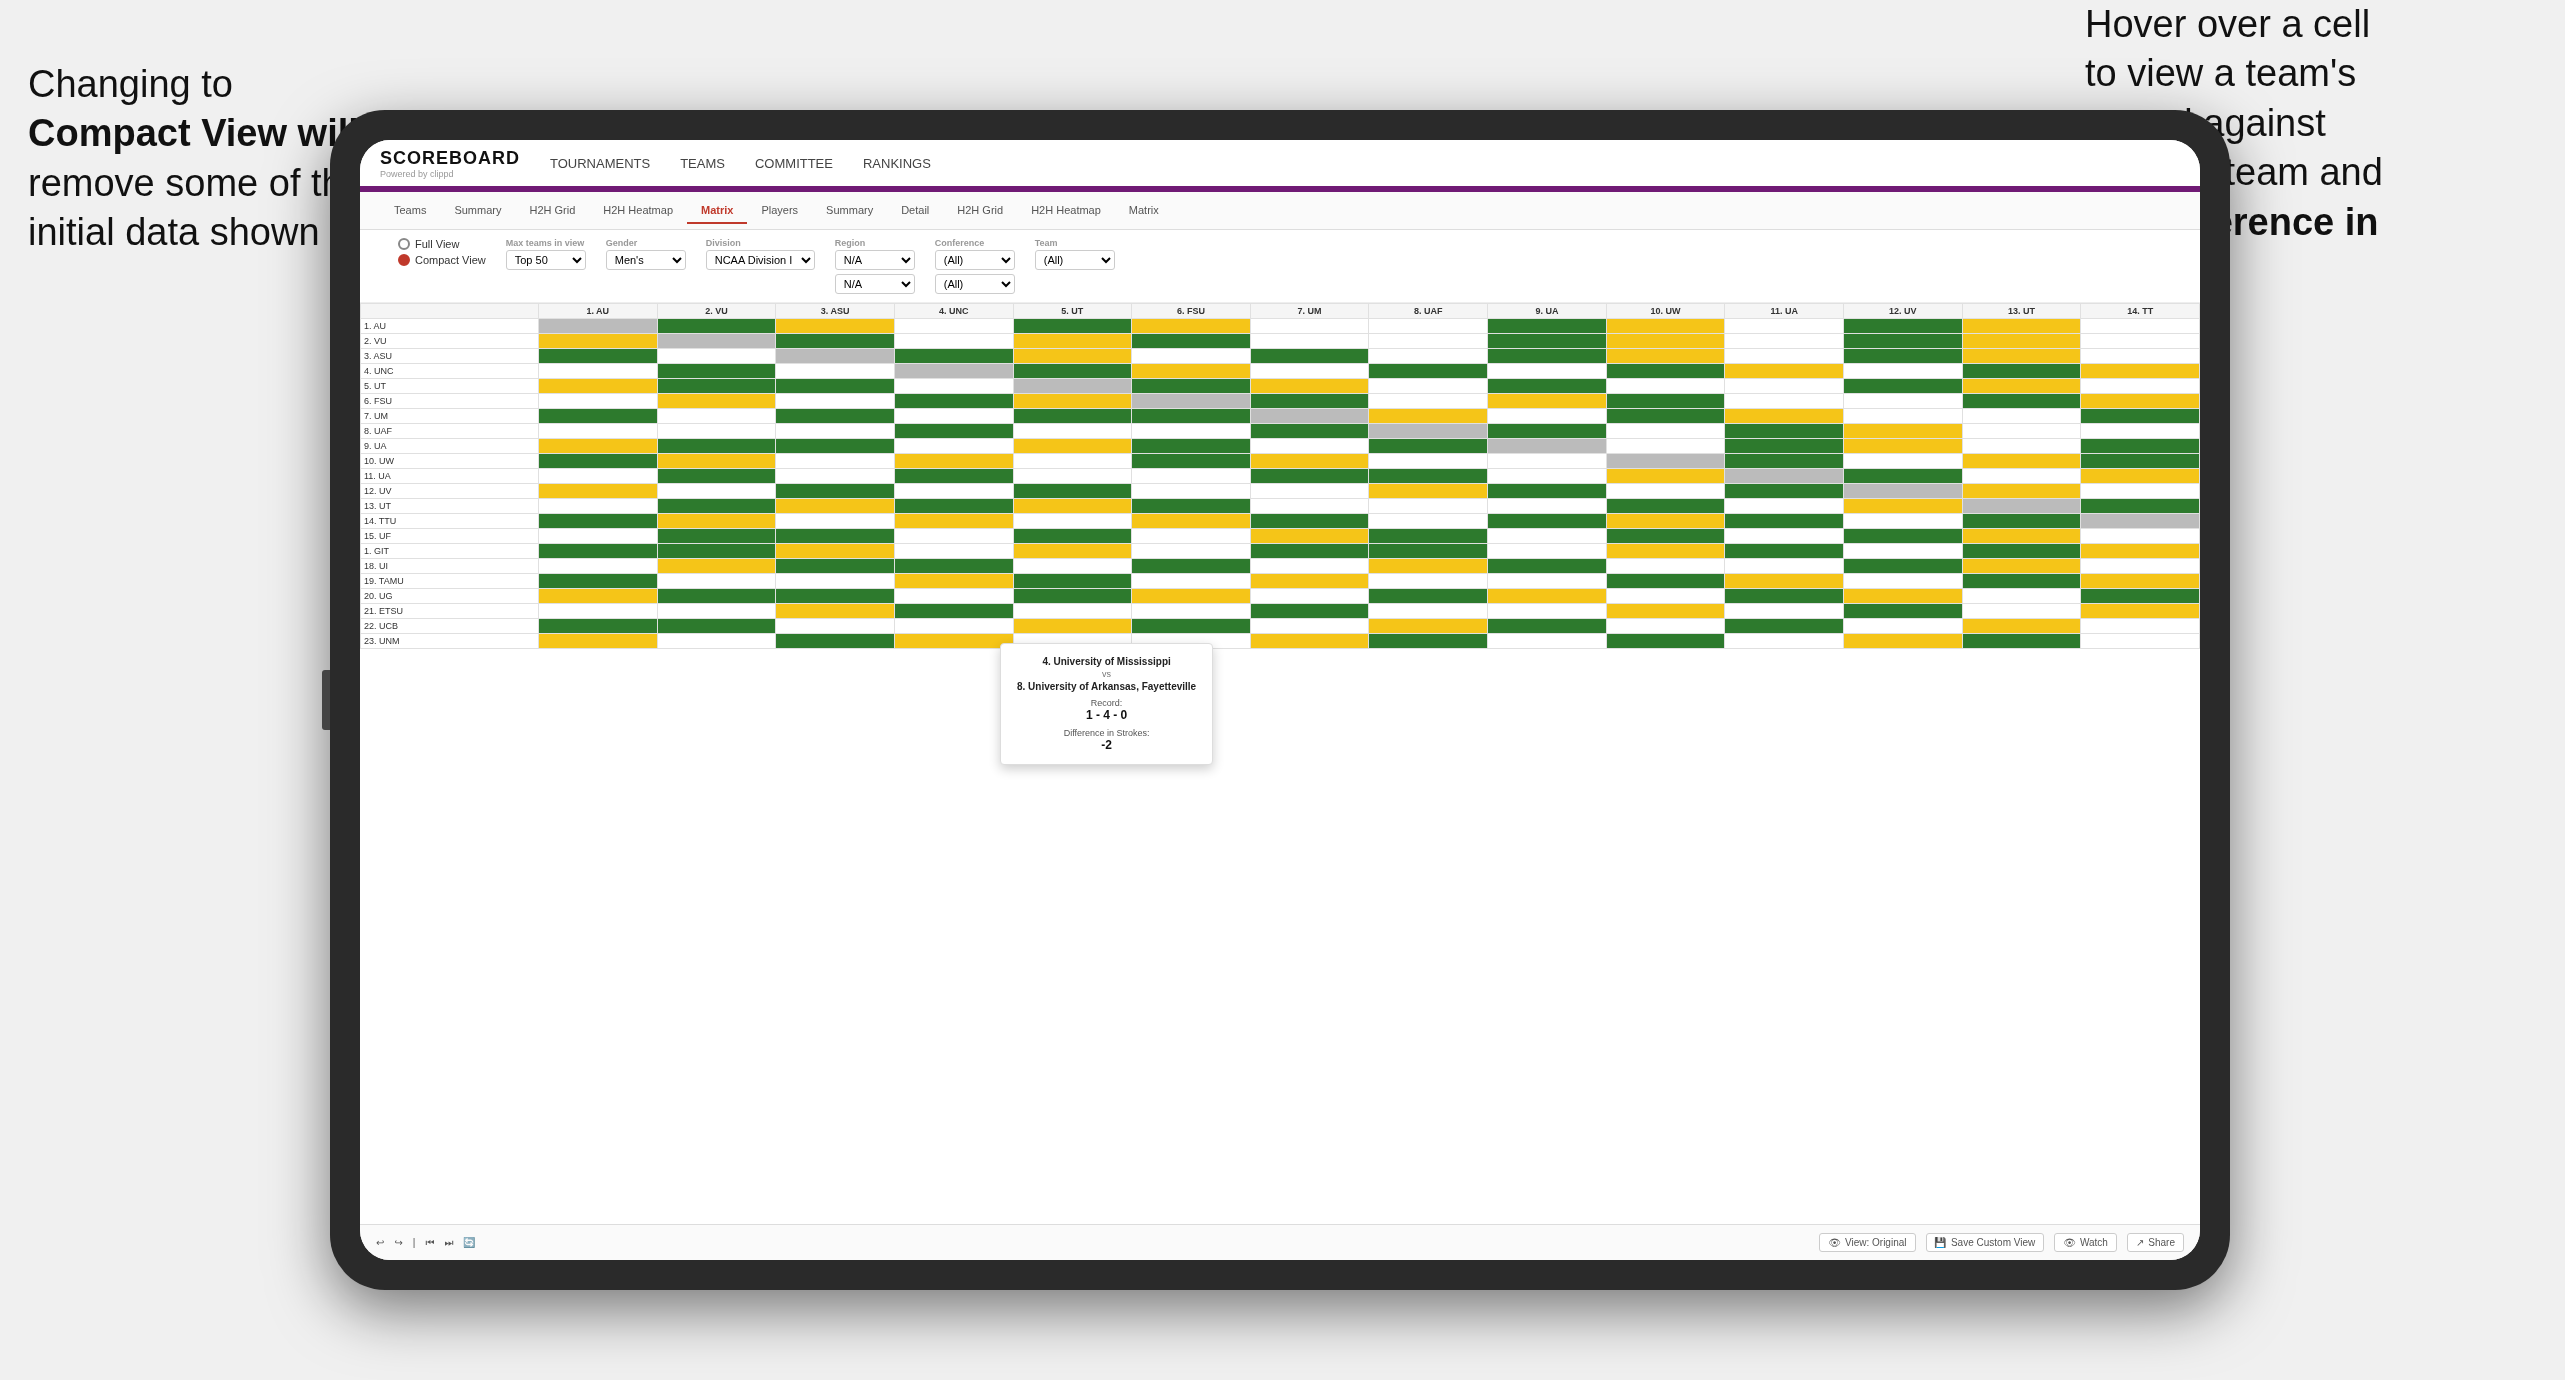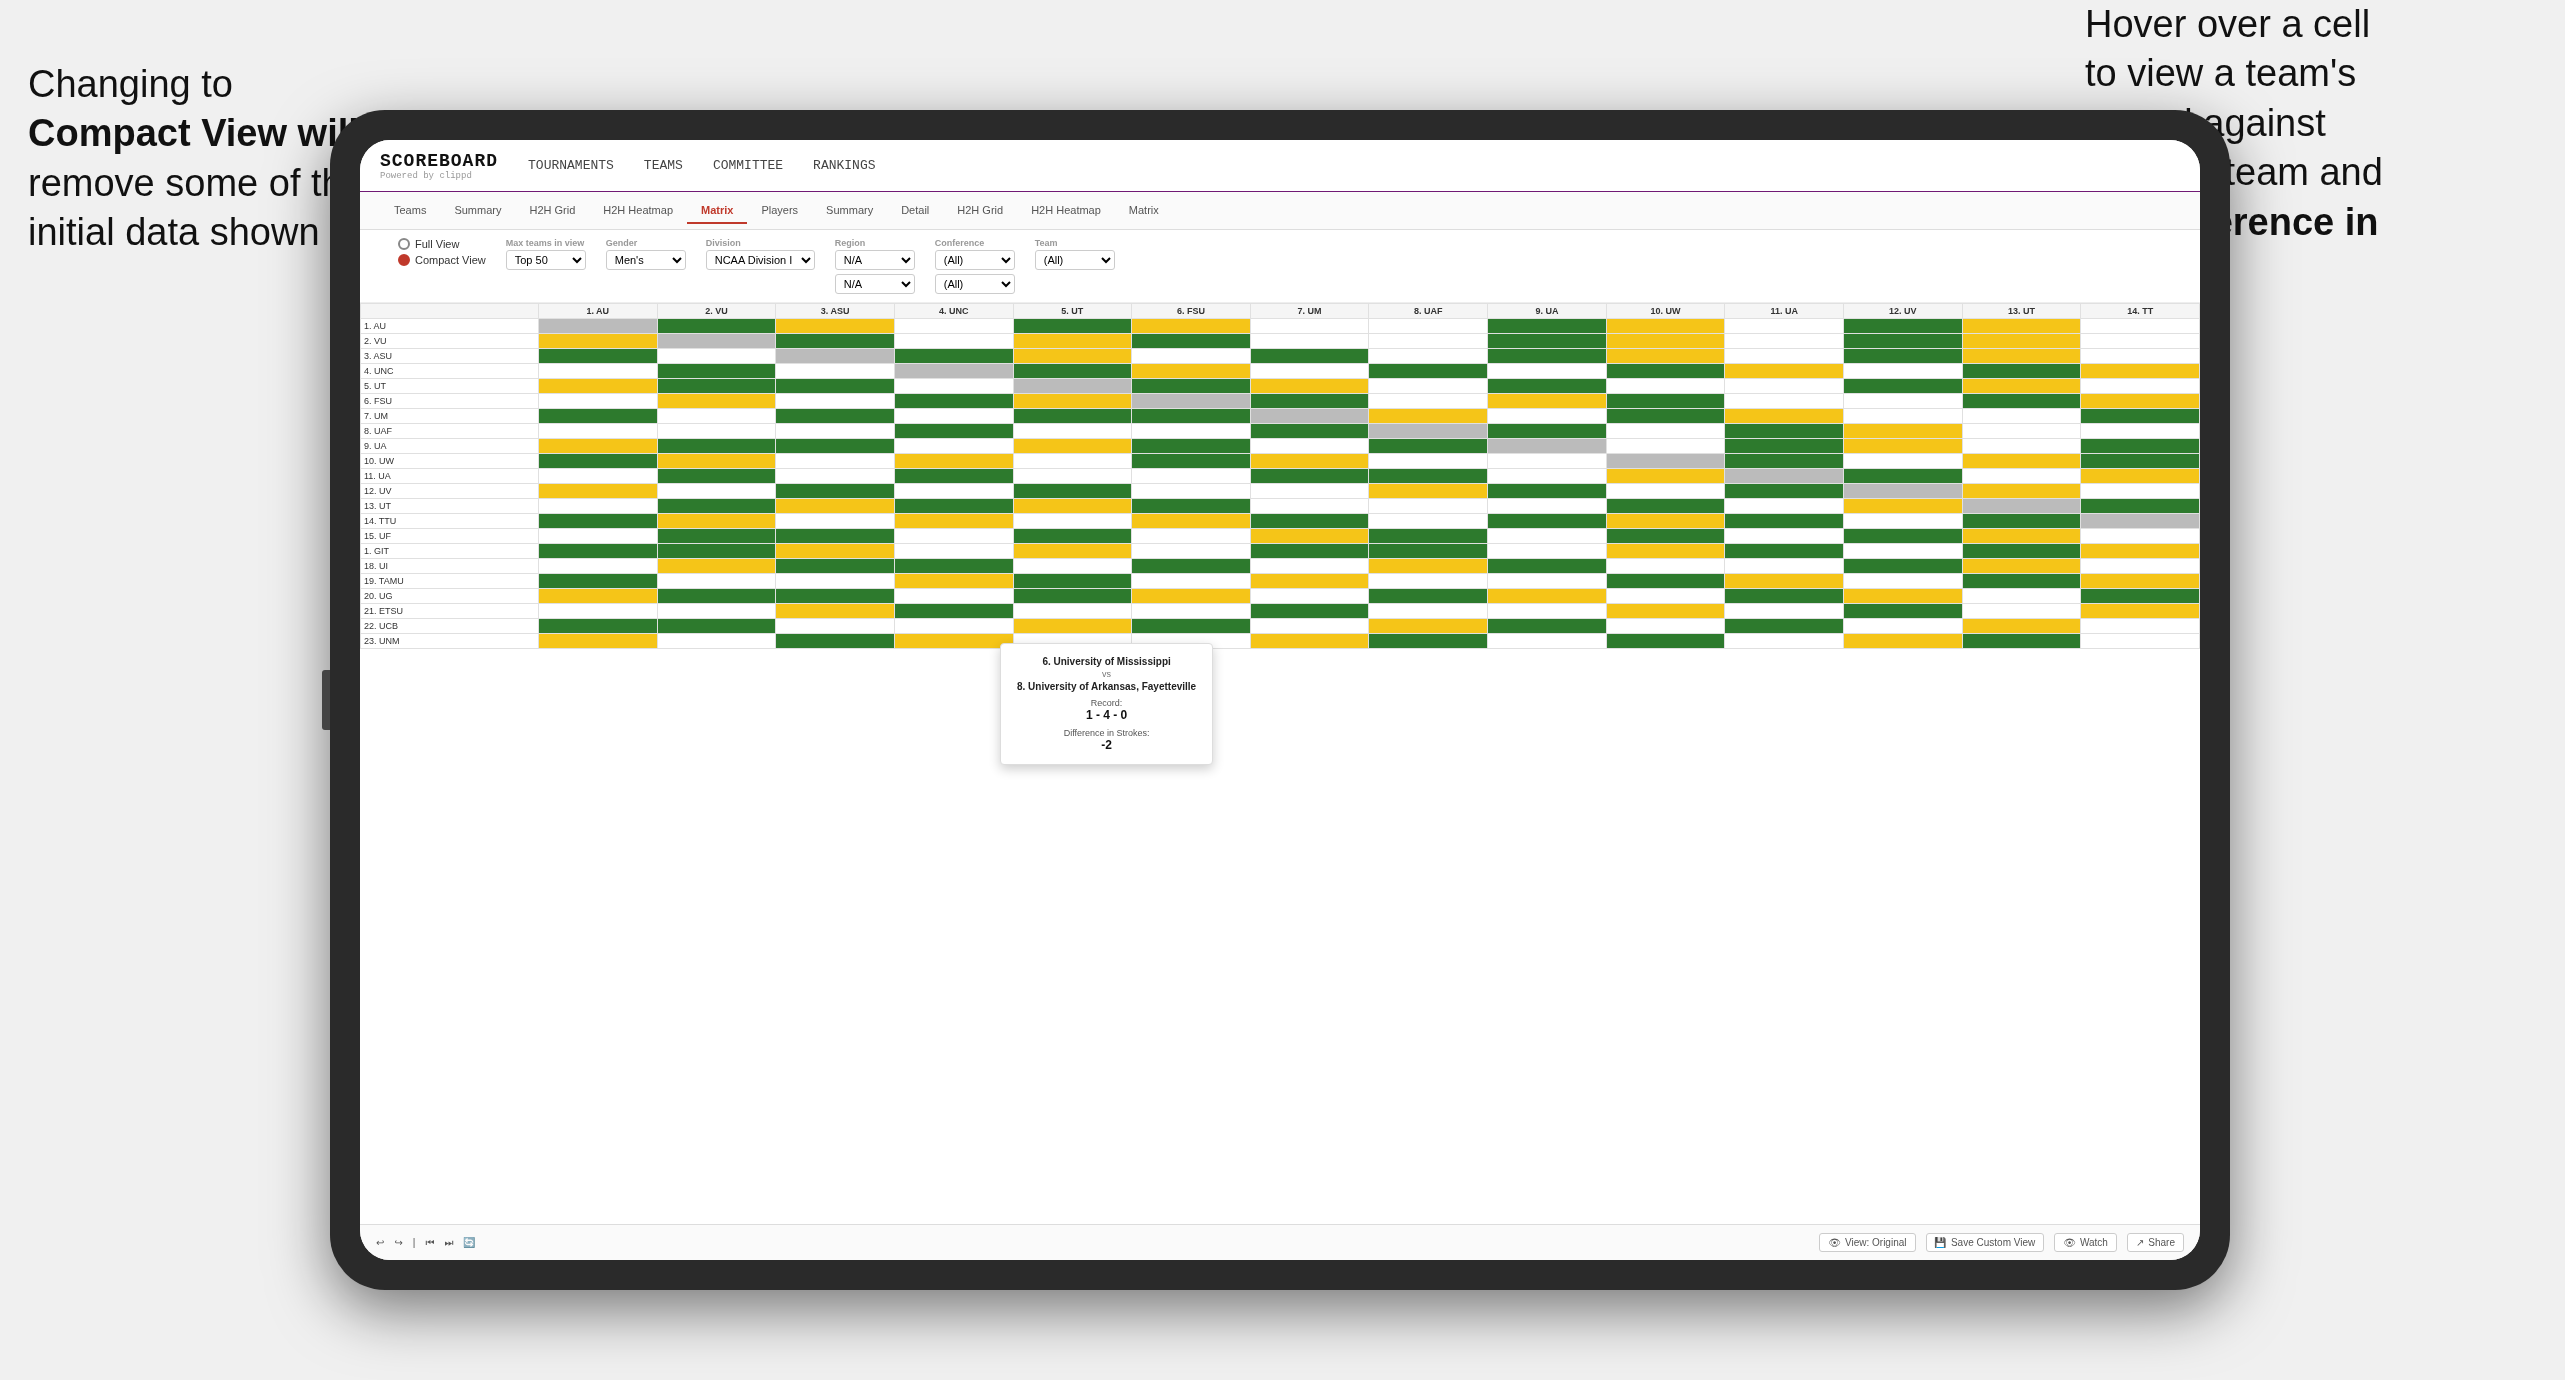--- a/index.html
+++ b/index.html
@@ -79,24 +79,23 @@
       height: 60px;
       background: #444;
       border-radius: 3px 0 0 3px;
     }
 
     
     .nav-bar {
       display: flex;
       align-items: center;
       padding: 8px 20px;
-      border-bottom: 1px solid #701a75;
+      border-bottom: 6px solid #701a75;
       background: #fff;
       height: 52px;
-      font-family: Liberation Mono, monospace;
     }
     .logo-area {
       display: flex;
       flex-direction: column;
       margin-right: 30px;
     }
     .logo-text {
       font-size: 18px;
       font-weight: 900;
       letter-spacing: 1px;
@@ -849,21 +848,21 @@
                   <td class="cell-white"></td>
                   <td class="cell-yellow"></td>
                   <td class="cell-green-dark"></td>
                   <td class="cell-white"></td>
                 </tr>
               </tbody>
           </table>
         </div>
 
         <div class="tooltip-popup">
-          <div class="team-vs">6. University of Mississippi</div>
+          <div class="team-vs">4. University of Mississippi</div>
           <div class="vs-text">vs</div>
           <div class="team-vs">8. University of Arkansas, Fayetteville</div>
           <div class="record-label">Record:</div>
           <div class="record-value">1 - 4 - 0</div>
           <div class="strokes-label">Difference in Strokes:</div>
           <div class="strokes-value">-2</div>
         </div>
       </div>
 
       <div class="bottom-toolbar">

